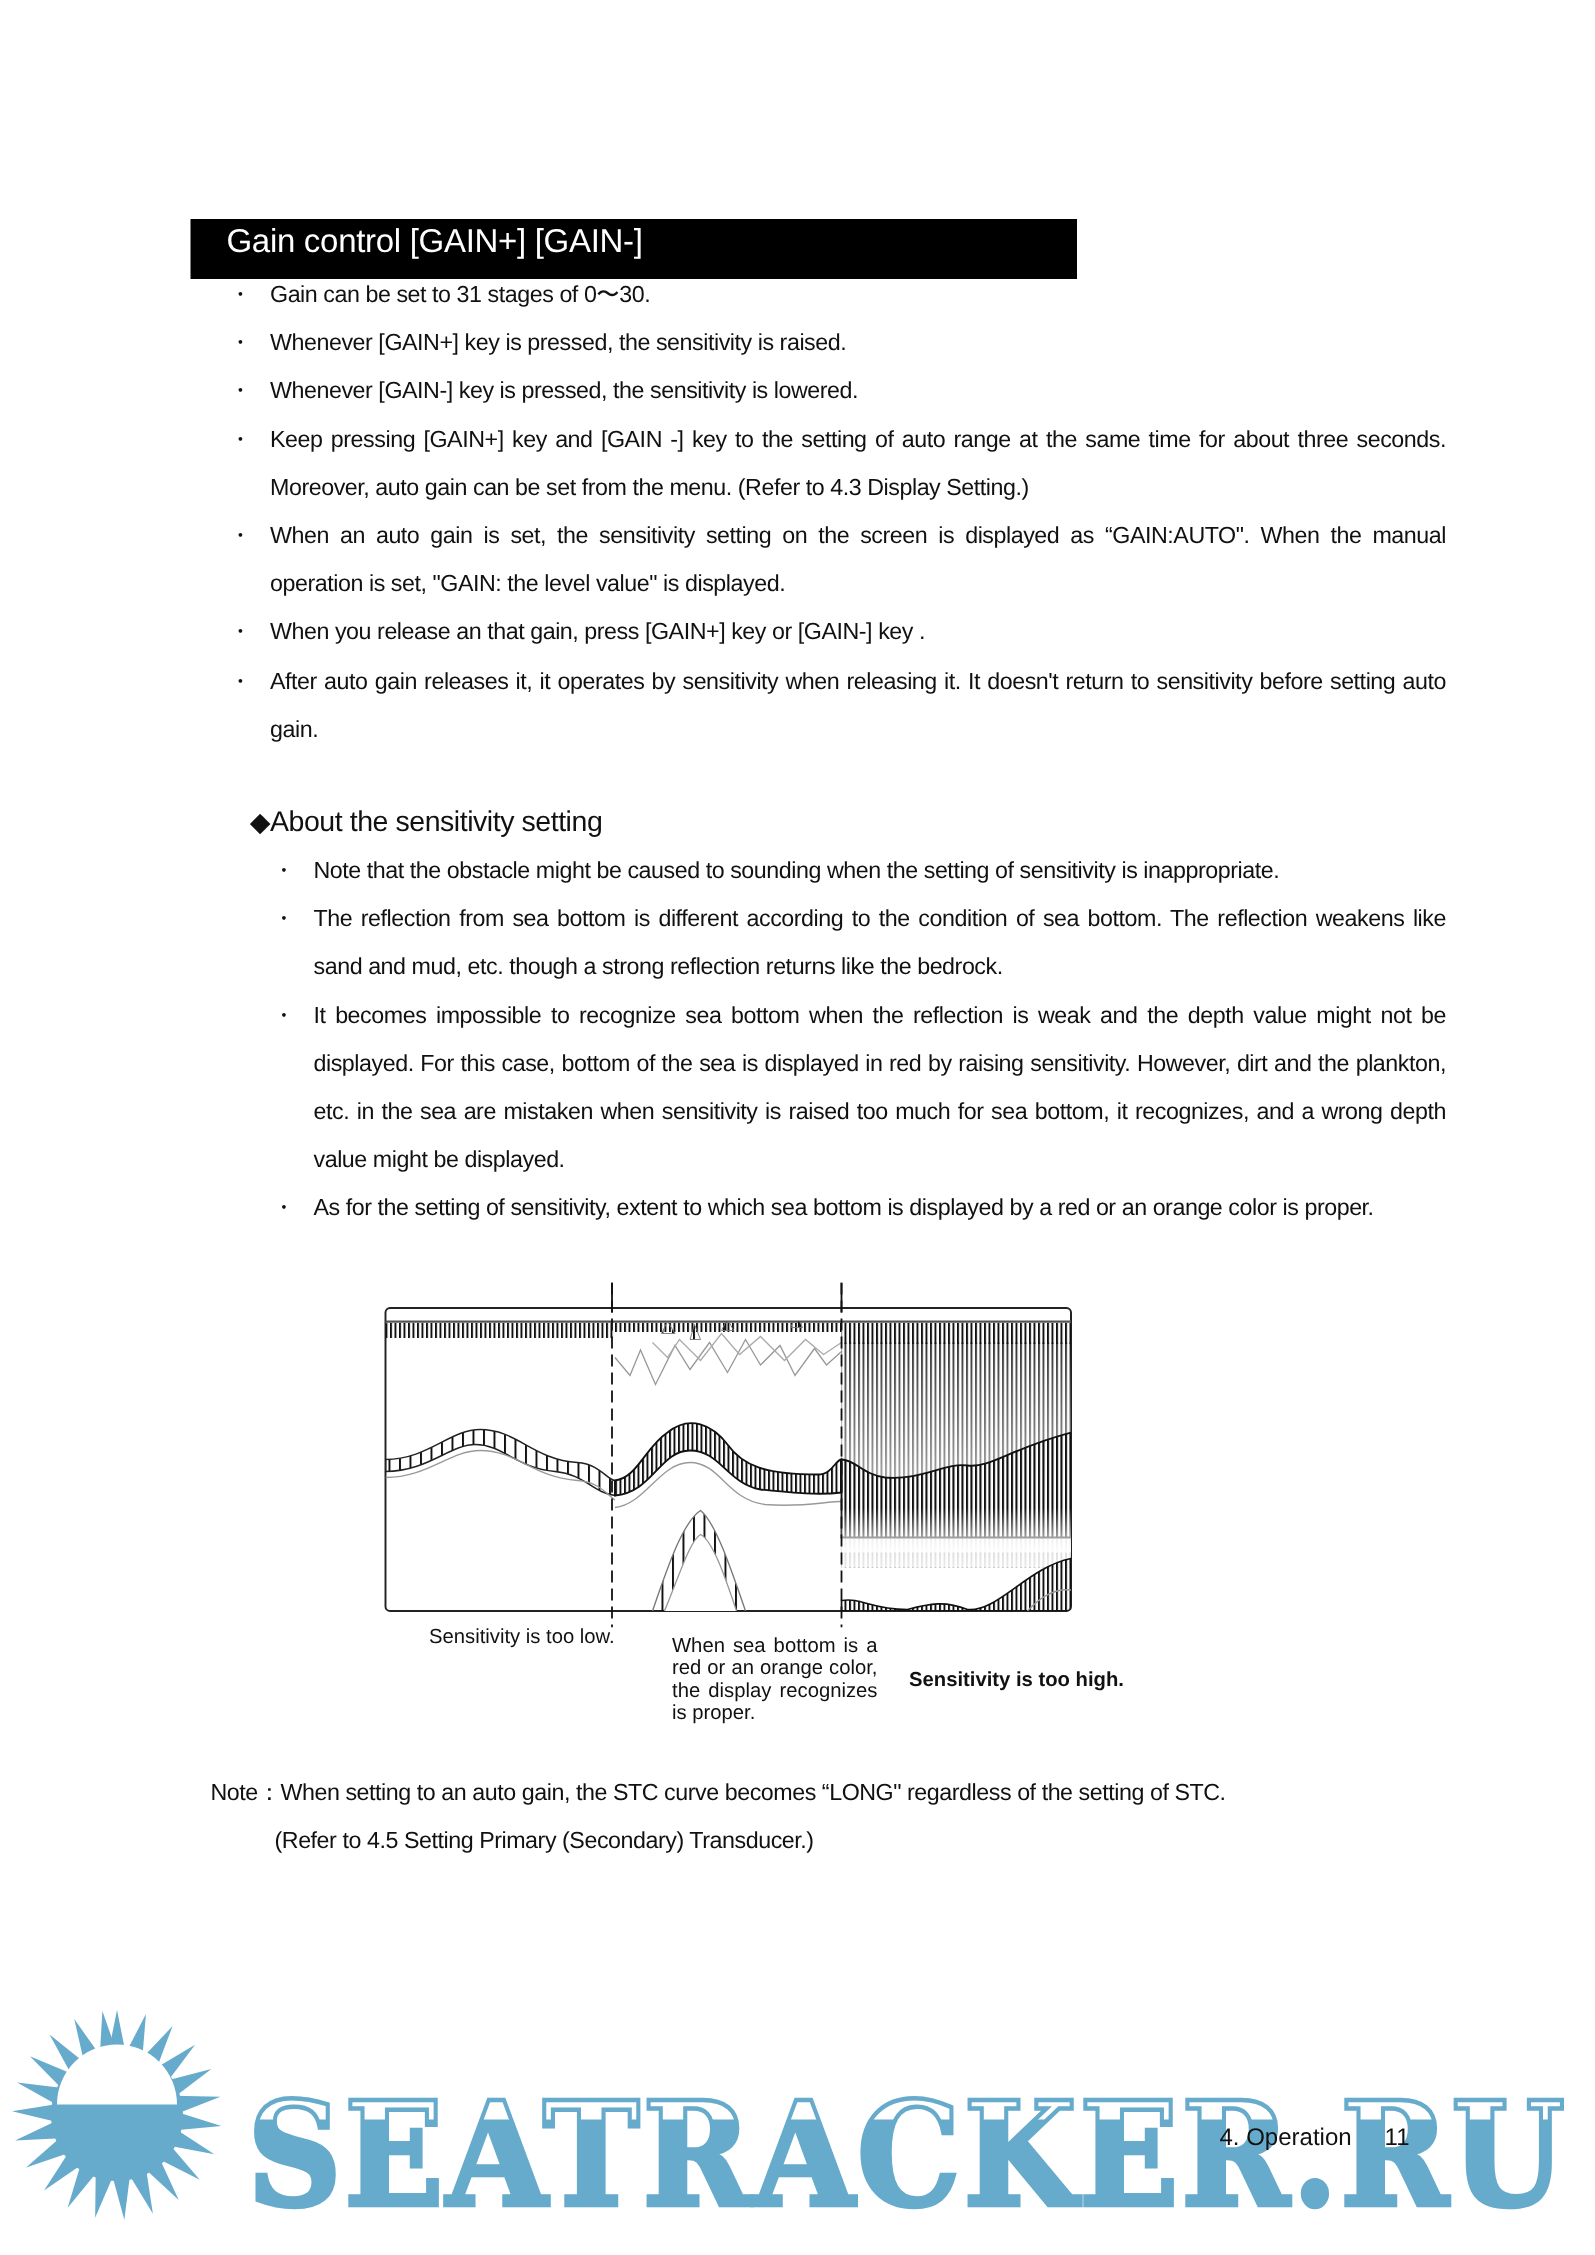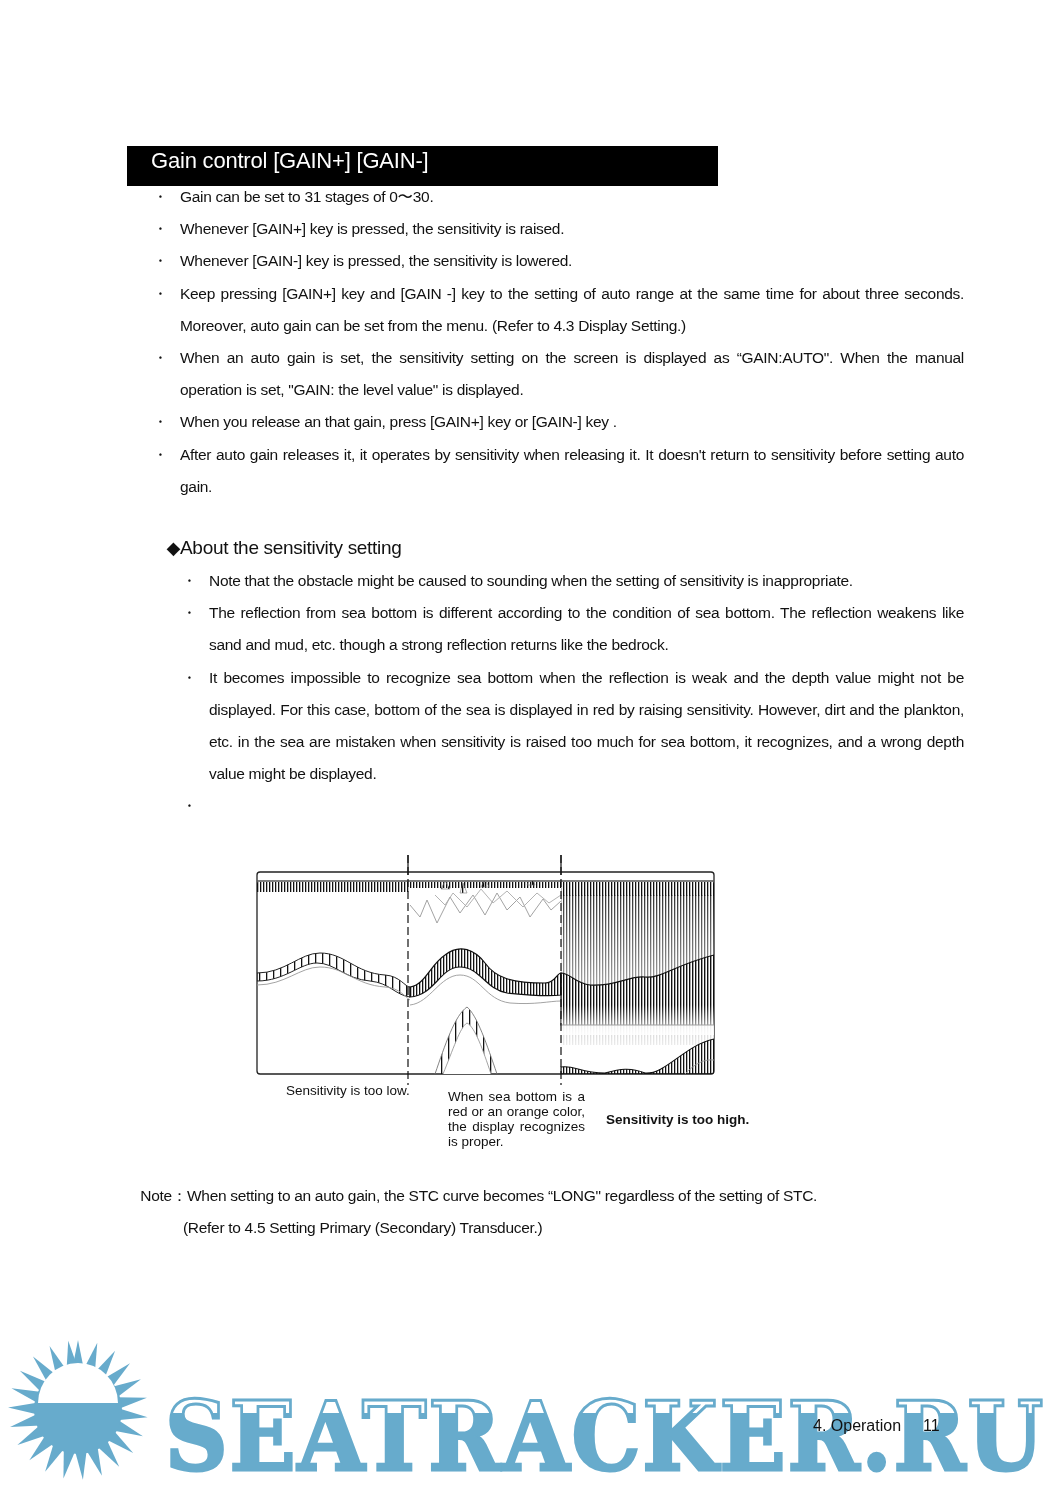--- a/index.html
+++ b/index.html
@@ -59,21 +59,21 @@
   </ul>
 
   <div class="sub-header">
     <span class="diamond">◆</span><span>About the sensitivity setting</span>
   </div>
 
   <ul class="bullets2">
     <li><span class="dot">・</span><span>Note that the obstacle might be caused to sounding when the setting of sensitivity is inappropriate.</span></li>
     <li><span class="dot">・</span><span>The reflection from sea bottom is different according to the condition of sea bottom. The reflection weakens like sand and mud, etc. though a strong reflection returns like the bedrock.</span></li>
     <li><span class="dot">・</span><span>It becomes impossible to recognize sea bottom when the reflection is weak and the depth value might not be displayed. For this case, bottom of the sea is displayed in red by raising sensitivity. However, dirt and the plankton, etc. in the sea are mistaken when sensitivity is raised too much for sea bottom, it recognizes, and a wrong depth value might be displayed.</span></li>
-    <li><span class="dot">・</span></li>
+    <li><span class="dot">・</span><span>As for the setting of sensitivity, extent to which sea bottom is displayed by a red or an orange color is proper.</span></li>
   </ul>
 
   <svg class="diagram" viewBox="0 0 480 230" width="480" height="230">
     <defs>
       <pattern id="vlines" width="3" height="10" patternUnits="userSpaceOnUse">
         <rect x="0" y="0" width="1.3" height="10" fill="#111"></rect>
       </pattern>
       <pattern id="vlinesSparse" width="7" height="10" patternUnits="userSpaceOnUse">
         <rect x="0" y="0" width="1.3" height="10" fill="#111"></rect>
       </pattern>

